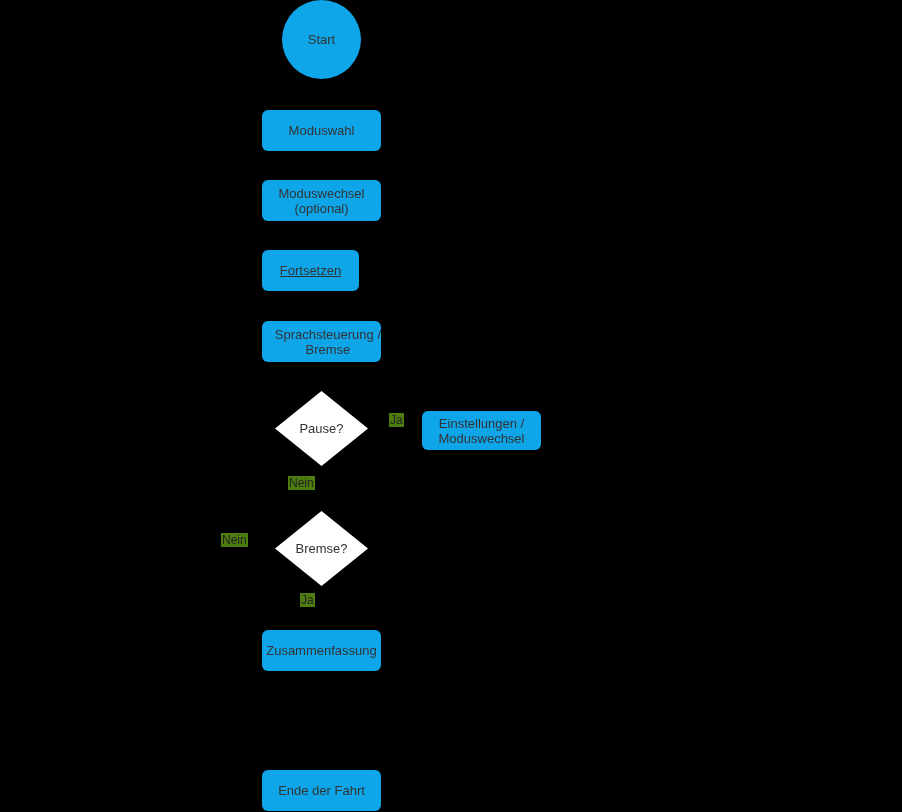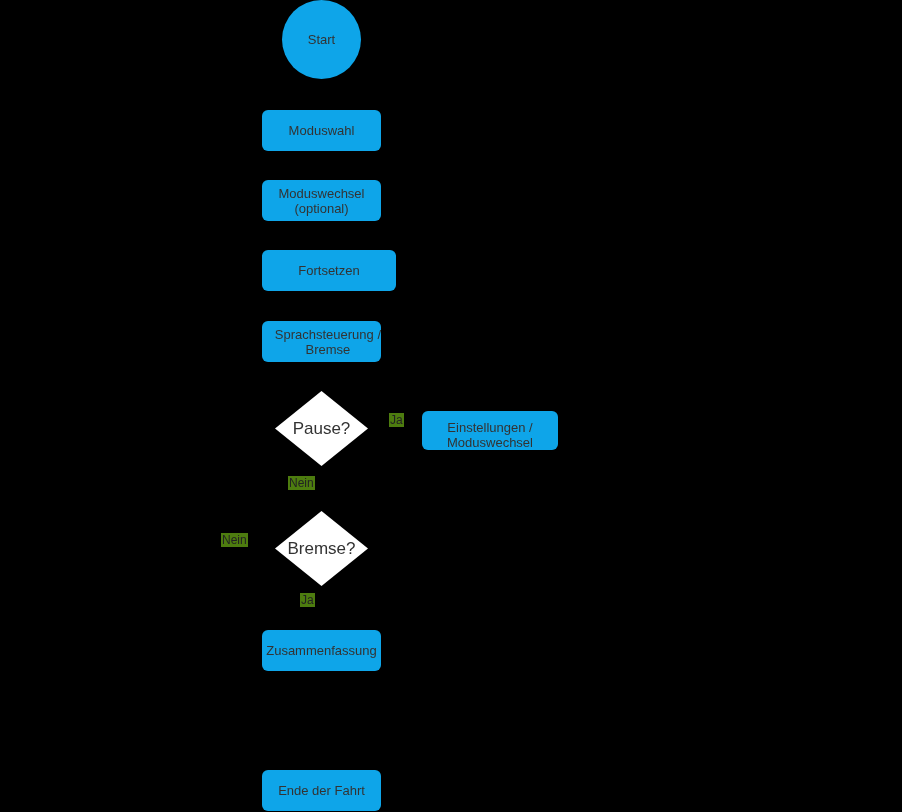--- a/index.html
+++ b/index.html
@@ -48,21 +48,21 @@
     position: absolute;
     left: 0;
     top: 0;
     width: 100%;
     height: 100%;
   }
   .diamond-label {
     position: relative;
     z-index: 2;
     color: #333333;
-    font-size: 17px;
+    font-size: 13px;
     line-height: 15px;
     width: 100%;
     text-align: center;
   }
   .edge-label {
     position: absolute;
     background: #4d7c0f;
     color: #222222;
     font-size: 12px;
     line-height: 14px;
@@ -82,37 +82,37 @@
 
   <div class="node node-process" style="left:262px; top:110px; width:119px; height:41px;">
     <span>Moduswahl</span>
   </div>
 
   <div class="node node-process" style="left:262px; top:180px; width:119px; height:41px;">
     <span>Moduswechsel
 (optional)</span>
   </div>
 
-  <div class="node node-process" style="left:262px; top:250px; width:134px; height:41px;">
+  <div class="node node-process" style="left:262px; top:250px; width:97px; height:41px;text-decoration:underline;">
     <span>Fortsetzen</span>
   </div>
 
   <div class="node node-process" style="left:262px; top:321px; width:119px; height:41px;justify-content:flex-end;">
     <span>Sprachsteuerung /
 Bremse</span>
   </div>
 
   <div class="node node-decision" style="left:275px; top:391px; width:93px; height:75px;">
     <svg class="diamond-shape" viewBox="0 0 93 75" preserveAspectRatio="none">
       <polygon points="46.5,0 93,37.5 46.5,75 0,37.5" fill="#ffffff"></polygon>
     </svg>
     <span class="diamond-label">Pause?</span>
   </div>
 
-  <div class="node node-process" style="left:422px; top:411px; width:136px; height:39px;align-items:flex-end;">
+  <div class="node node-process" style="left:422px; top:411px; width:119px; height:39px;">
     <span>Einstellungen /
 Moduswechsel</span>
   </div>
 
   <div class="node node-decision" style="left:275px; top:511px; width:93px; height:75px;">
     <svg class="diamond-shape" viewBox="0 0 93 75" preserveAspectRatio="none">
       <polygon points="46.5,0 93,37.5 46.5,75 0,37.5" fill="#ffffff"></polygon>
     </svg>
     <span class="diamond-label">Bremse?</span>
   </div>

